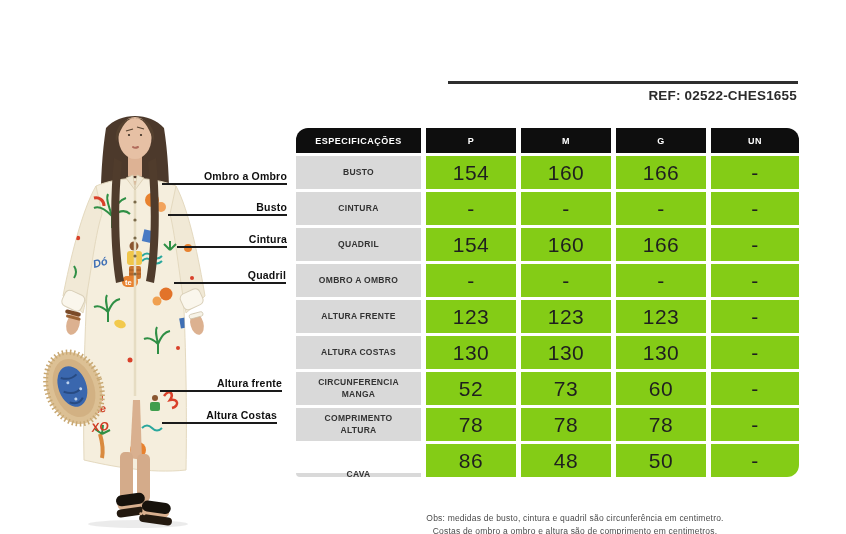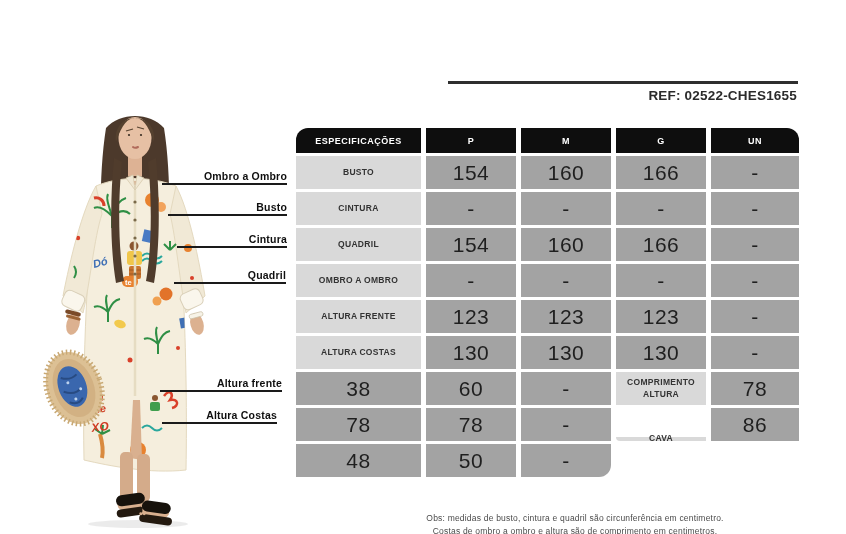--- a/index.html
+++ b/index.html
@@ -28,21 +28,21 @@
   .size-table{position:absolute;left:296px;top:128px;width:503px;
               display:grid;grid-template-columns:125px 90px 90px 90px 88px;
               grid-template-rows:25px repeat(9,33px);column-gap:5px;row-gap:3px;}
   .th{background:#0e0e0e;color:#fff;display:flex;align-items:center;justify-content:center;
       font-size:9px;font-weight:700;letter-spacing:.5px;}
   .th.c-tl{border-radius:12px 0 0 0;}
   .th.c-tr{border-radius:0 12px 0 0;}
   .tl{background:#d9d9d9;display:flex;align-items:center;justify-content:center;text-align:center;
       font-size:8.5px;font-weight:700;color:#333;letter-spacing:.3px;line-height:1.35;padding:0 12px;}
   .tl.c-bl{border-radius:0 0 0 12px;margin-top:29px;}
-  .tv{background:#a3a3a3;display:flex;align-items:center;justify-content:center;
+  .tv{background:#84cc16;display:flex;align-items:center;justify-content:center;
       font-size:21px;font-weight:400;color:#1f1f1f;letter-spacing:.5px;}
   .tv.c-br{border-radius:0 0 12px 0;}
 
   
   .notes{position:absolute;left:330px;top:489px;width:490px;text-align:center;
          font-size:8.5px;color:#4a4a4a;line-height:1.55;letter-spacing:.2px;margin-top:23px;}
 
   
   .model{position:absolute;left:30px;top:98px;width:205px;height:432px;}
 </style>
@@ -240,21 +240,23 @@
     <div class="tv">123</div>
     <div class="tv">123</div>
     <div class="tv">-</div>
 
     <div class="tl">ALTURA COSTAS</div>
     <div class="tv">130</div>
     <div class="tv">130</div>
     <div class="tv">130</div>
     <div class="tv">-</div>
 
-    <div class="tv">38</div>
+    <div class="tl">CIRCUNFERENCIA MANGA</div>
+    <div class="tv">52</div>
+    <div class="tv">73</div>
     <div class="tv">60</div>
     <div class="tv">-</div>
 
     <div class="tl">COMPRIMENTO ALTURA</div>
     <div class="tv">78</div>
     <div class="tv">78</div>
     <div class="tv">78</div>
     <div class="tv">-</div>
 
     <div class="tl c-bl">CAVA</div>

